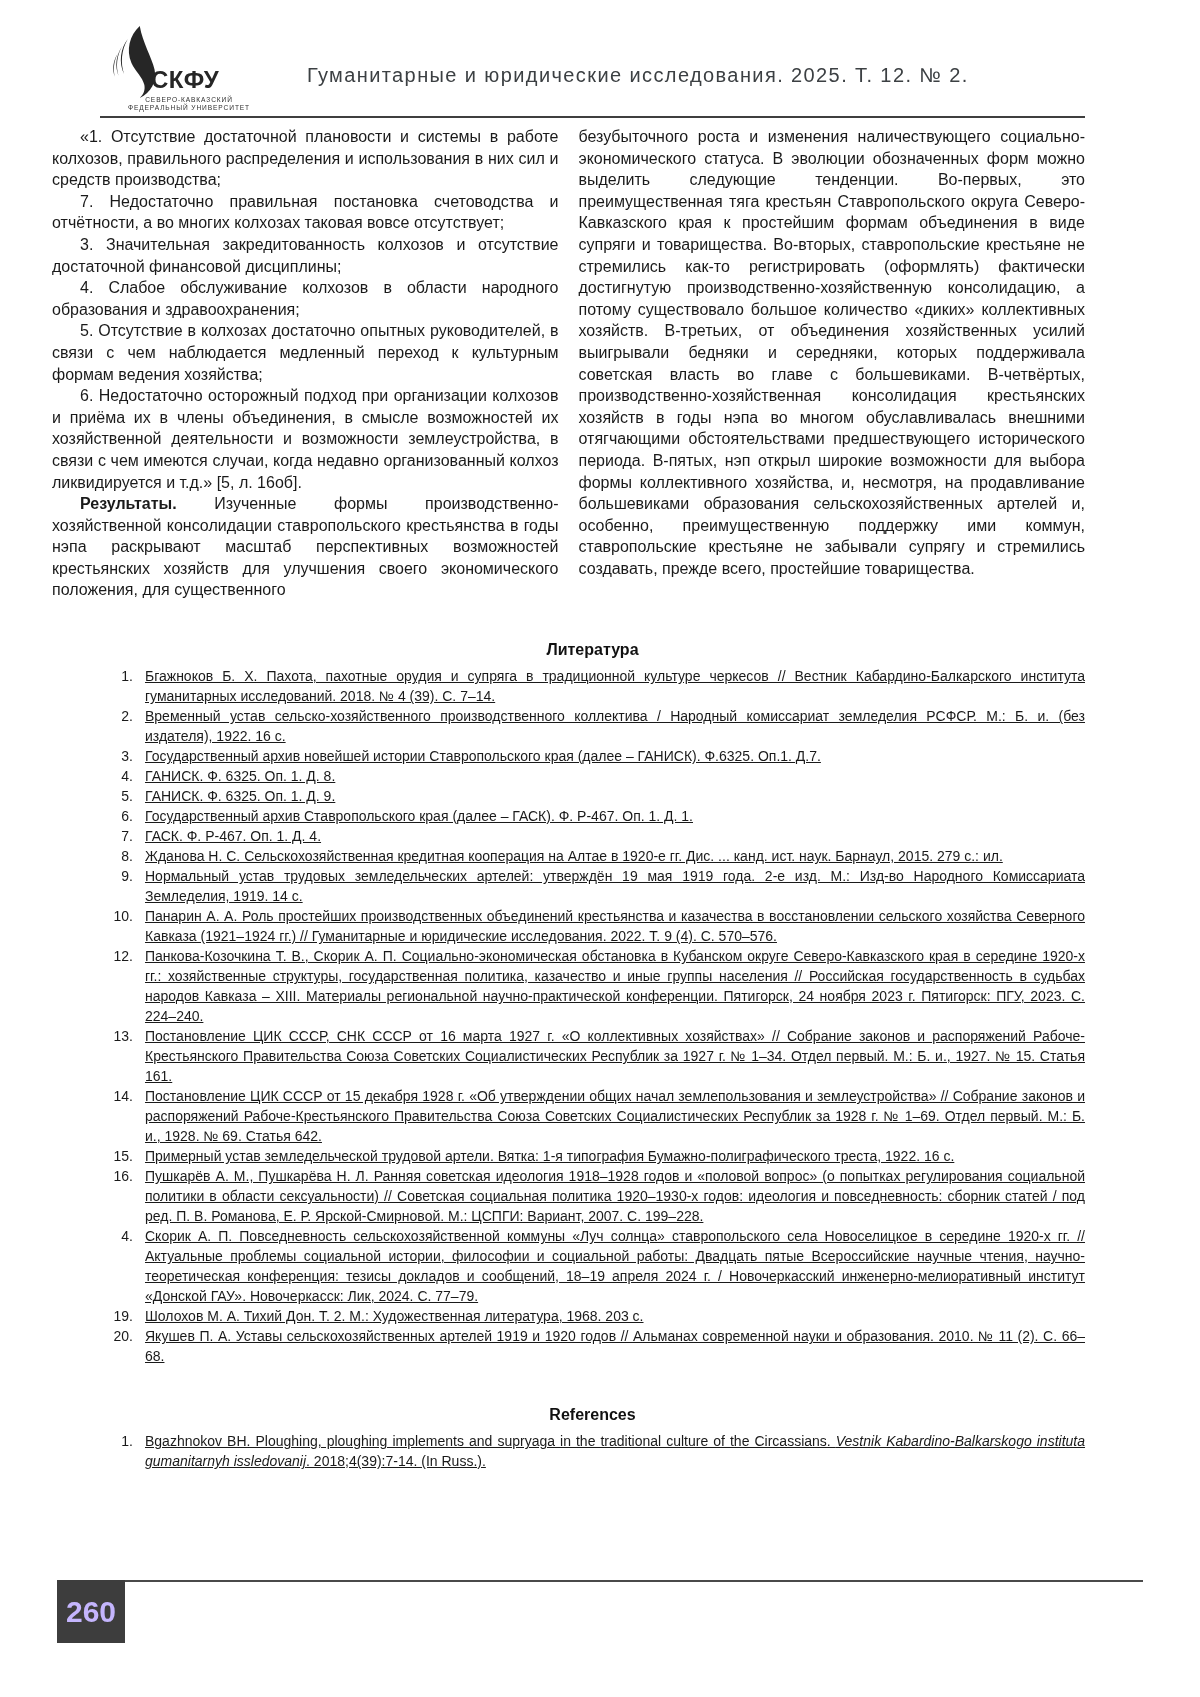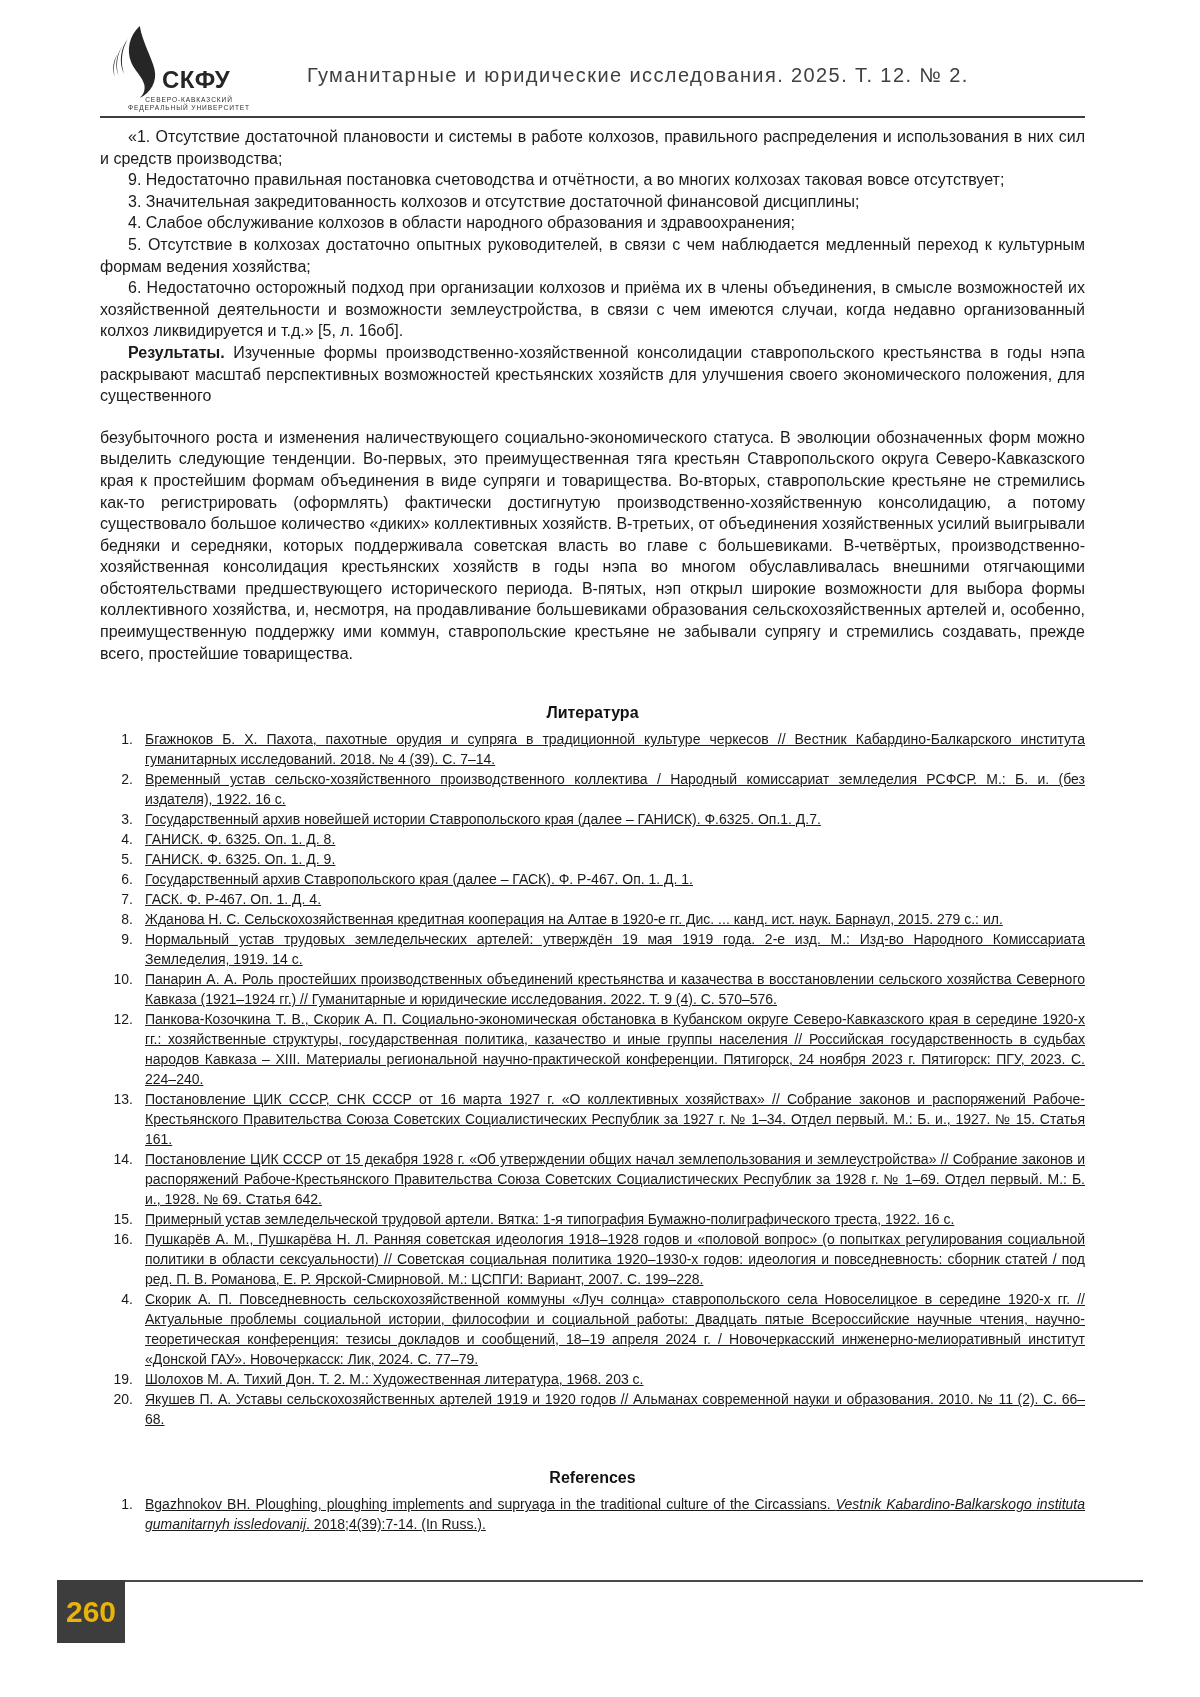--- a/index.html
+++ b/index.html
@@ -14,40 +14,39 @@
   }
   
   .header{
     display:flex;align-items:center;
     padding:26px 100px 0 103px;
   }
   .logo{position:relative;width:172px;height:86px;flex:0 0 auto;}
   .logo svg{position:absolute;left:6px;top:0;}
   .logo-acronym{
     position:absolute;left:48px;top:40px;
-    font-weight:bold;font-size:24px;letter-spacing:.5px;color:#262626;margin-left:11px;
+    font-weight:bold;font-size:24px;letter-spacing:.5px;color:#262626;
   }
   .logo-captions{
     position:absolute;left:0;bottom:0;width:172px;
     font-size:6.6px;letter-spacing:.9px;line-height:8px;color:#2e2e2e;
     text-align:center;white-space:nowrap;
   }
   .journal-title{
     margin-left:32px;margin-top:12px;
     font-size:20px;letter-spacing:1.4px;color:#3c4043;
   }
   .header-rule{
     height:0;border-top:2px solid #3f3f3f;
     margin:4px 115px 0 100px;
   }
   
   .columns{
     display:flex;gap:20px;
-    margin:8px 115px 0 100px;
-    flex-direction:column;
+    margin:8px 115px 0 52px;
   }
   .col{flex:1 1 0;}
   .body-p{
     margin:0;
     font-size:16px;line-height:21.6px;
     text-align:justify;
   }
   .body-p.indent{text-indent:28px;}
   
   .section-heading{
@@ -62,21 +61,21 @@
     font-size:14px;line-height:20px;
   }
   .ref-num{flex:0 0 33px;text-align:right;margin-right:12px;}
   .ref-text{flex:1;text-align:justify;text-decoration:underline;}
   
   .page-num-box{
     position:absolute;left:57px;top:1580px;
     width:68px;height:63px;background:#3d3d3d;
     display:flex;align-items:center;justify-content:center;
   }
-  .page-num-box span{color:#eab308;font-weight:bold;font-size:30px;}
+  .page-num-box span{color:#c4b5fd;font-weight:bold;font-size:30px;}
   .footer-rule{
     position:absolute;left:125px;right:57px;top:1580px;
     height:2px;background:#4a4a4a;
   }
 </style>
 </head>
 <body>
 
 <div class="page">
 
@@ -97,21 +96,21 @@
       </div>
     </div>
     <div class="journal-title">Гуманитарные и юридические исследования. 2025. Т. 12. № 2.</div>
   </div>
 
   <div class="header-rule"></div>
 
   <div class="columns">
     <div class="col" id="col-left">
         <p class="body-p indent"><span>«1. Отсутствие достаточной плановости и системы в работе колхозов, правильного распределения и использования в них сил и средств производства;</span></p>
-        <p class="body-p indent"><span>9. Недостаточно правильная постановка счетоводства и отчётности, а во многих колхозах таковая вовсе отсутствует;</span></p>
+        <p class="body-p indent"><span>7. Недостаточно правильная постановка счетоводства и отчётности, а во многих колхозах таковая вовсе отсутствует;</span></p>
         <p class="body-p indent"><span>3. Значительная закредитованность колхозов и отсутствие достаточной финансовой дисциплины;</span></p>
         <p class="body-p indent"><span>4. Слабое обслуживание колхозов в области народного образования и здравоохранения;</span></p>
         <p class="body-p indent"><span>5. Отсутствие в колхозах достаточно опытных руководителей, в связи с чем наблюдается медленный переход к культурным формам ведения хозяйства;</span></p>
         <p class="body-p indent"><span>6. Недостаточно осторожный подход при организации колхозов и приёма их в члены объединения, в смысле возможностей их хозяйственной деятельности и возможности землеустройства, в связи с чем имеются случаи, когда недавно организованный колхоз ликвидируется и т.д.» [5, л. 16об].</span></p>
         <p class="body-p indent"><b>Результаты.</b><span> Изученные формы производственно-хозяйственной консолидации ставропольского крестьянства в годы нэпа раскрывают масштаб перспективных возможностей крестьянских хозяйств для улучшения своего экономического положения, для существенного</span></p>
       </div>
     <div class="col" id="col-right">
         <p class="body-p"><span>безубыточного роста и изменения наличествующего социально-экономического статуса. В эволюции обозначенных форм можно выделить следующие тенденции. Во-первых, это преимущественная тяга крестьян Ставропольского округа Северо-Кавказского края к простейшим формам объединения в виде супряги и товарищества. Во-вторых, ставропольские крестьяне не стремились как-то регистрировать (оформлять) фактически достигнутую производственно-хозяйственную консолидацию, а потому существовало большое количество «диких» коллективных хозяйств. В-третьих, от объединения хозяйственных усилий выигрывали бедняки и середняки, которых поддерживала советская власть во главе с большевиками. В-четвёртых, производственно-хозяйственная консолидация крестьянских хозяйств в годы нэпа во многом обуславливалась внешними отягчающими обстоятельствами предшествующего исторического периода. В-пятых, нэп открыл широкие возможности для выбора формы коллективного хозяйства, и, несмотря, на продавливание большевиками образования сельскохозяйственных артелей и, особенно, преимущественную поддержку ими коммун, ставропольские крестьяне не забывали супрягу и стремились создавать, прежде всего, простейшие товарищества.</span></p>
       </div>
   </div>

